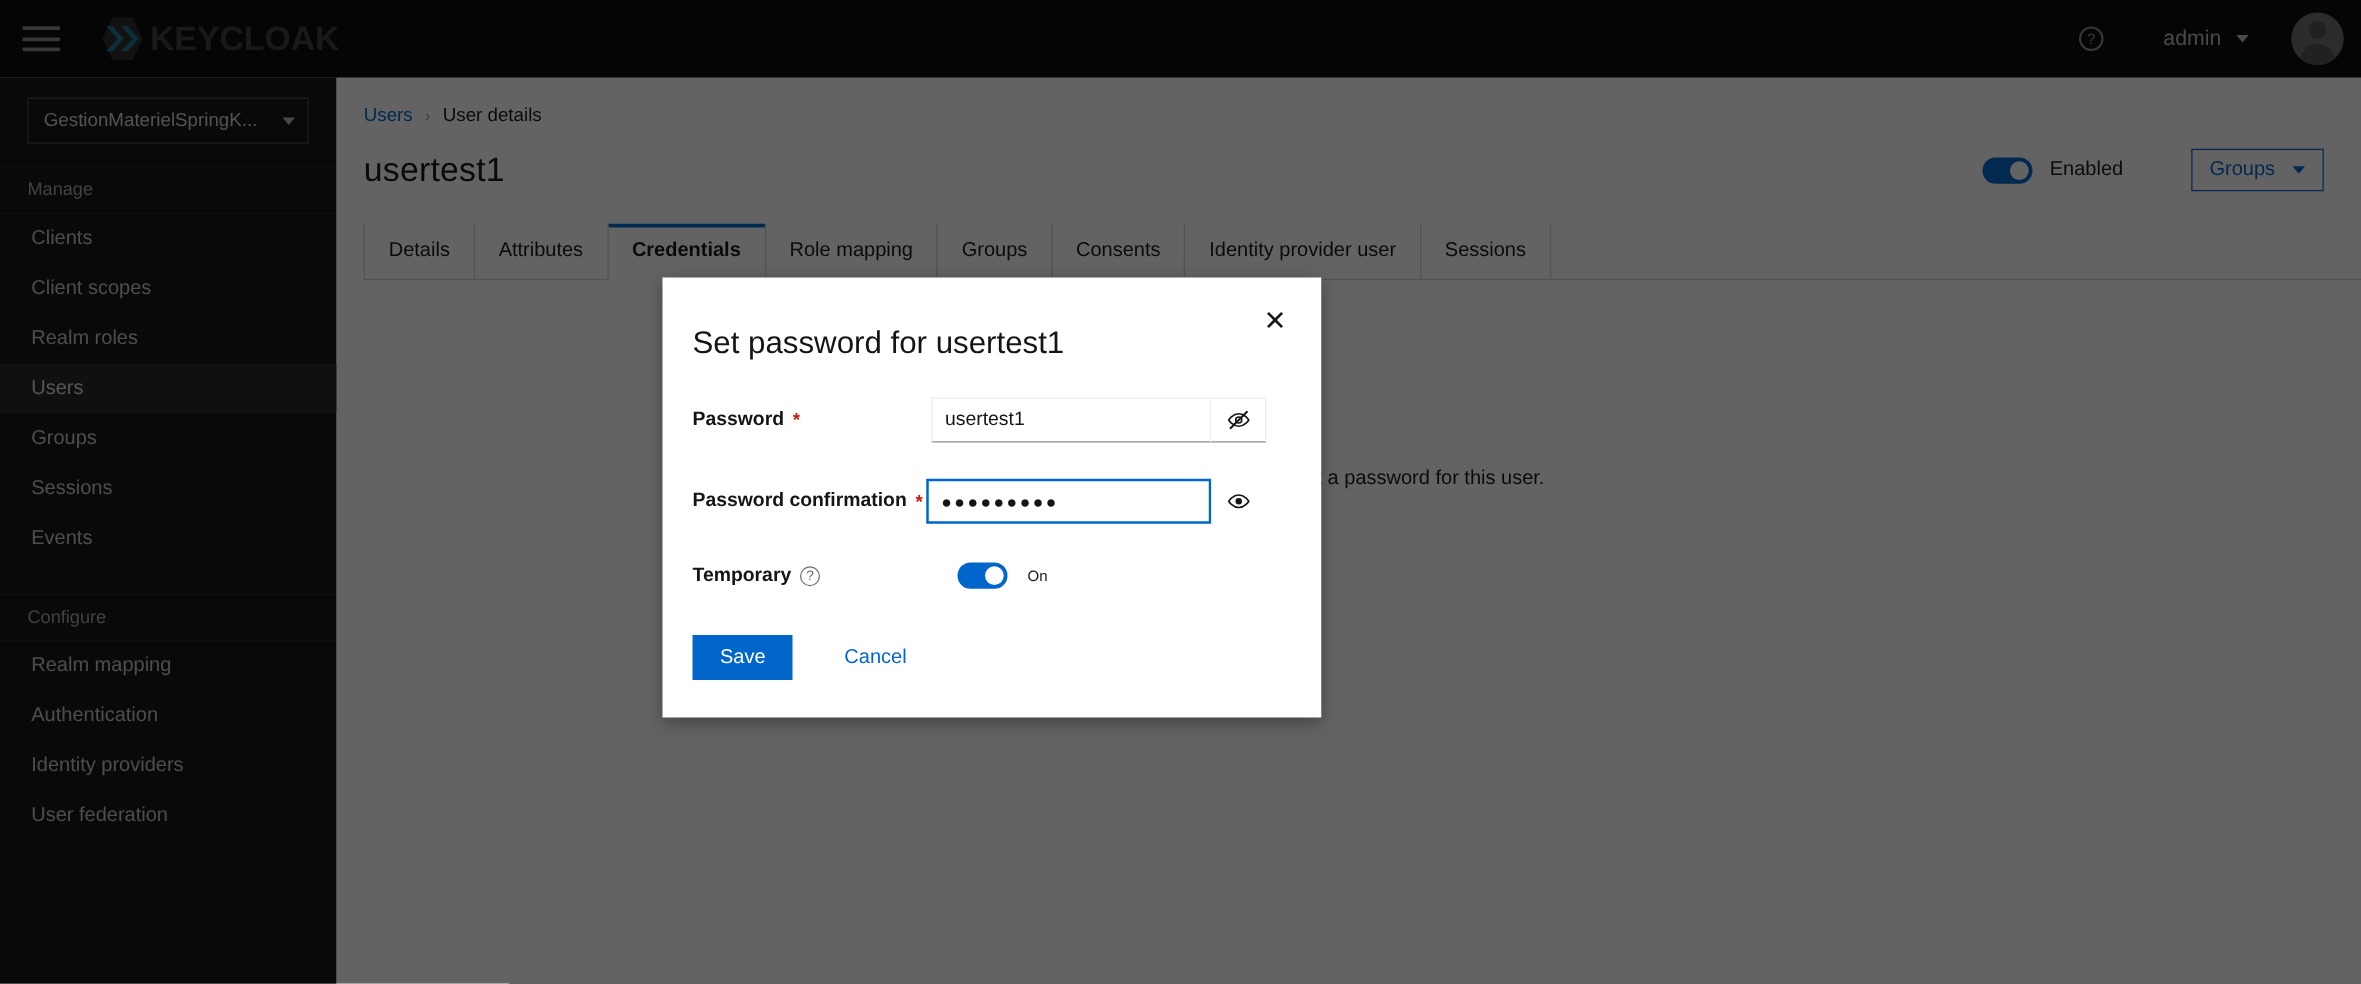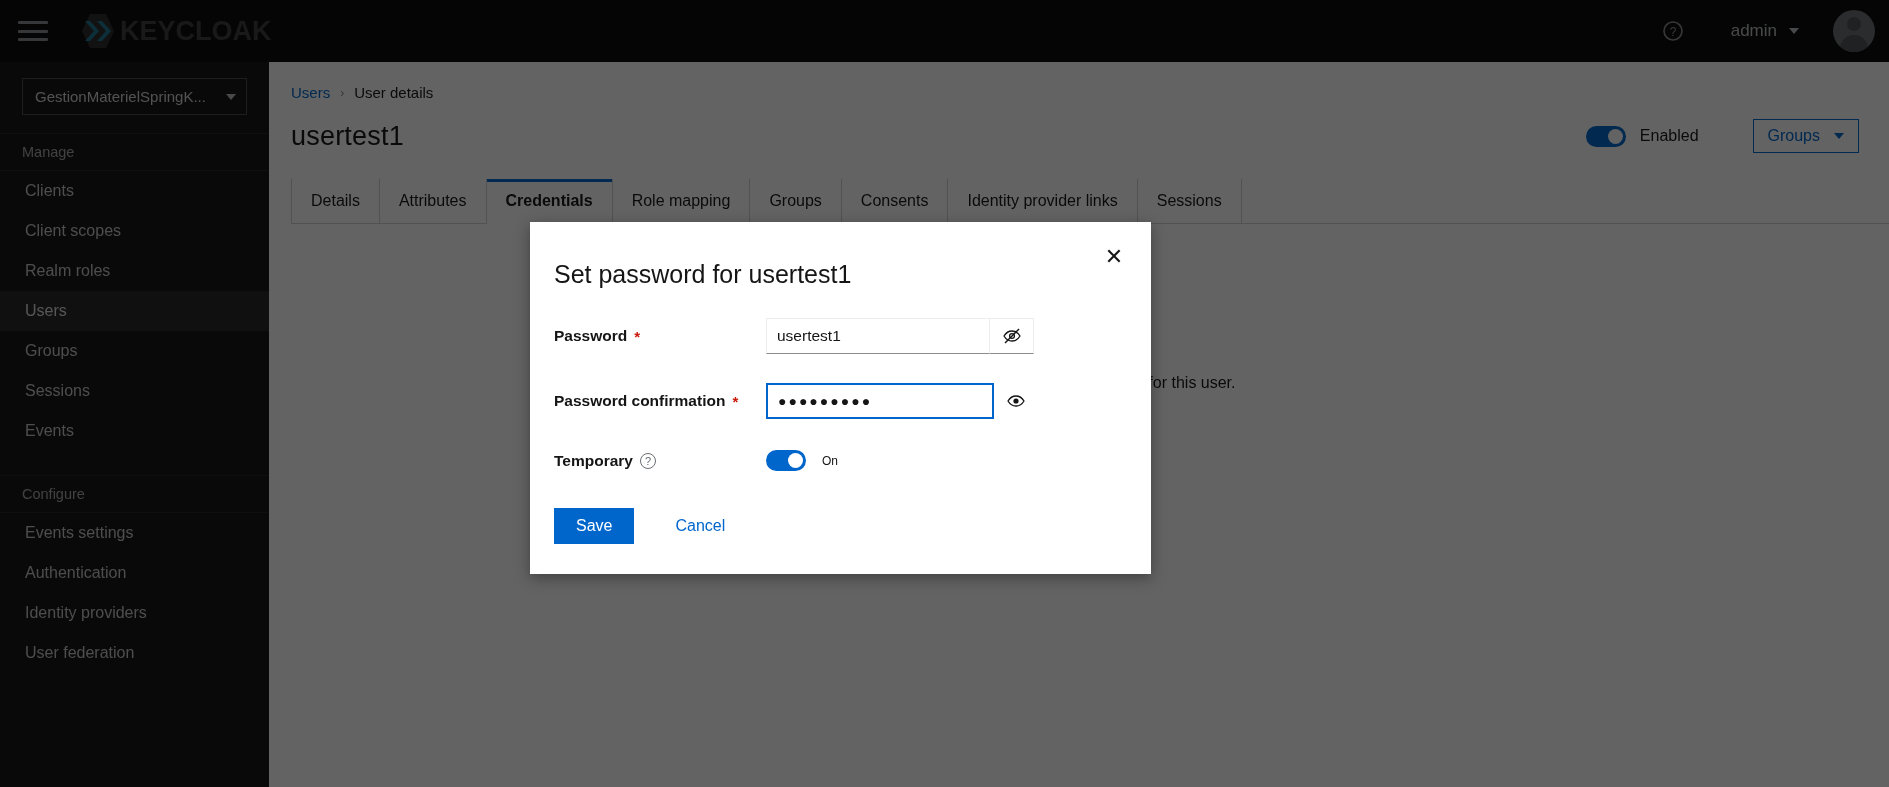--- a/index.html
+++ b/index.html
@@ -122,22 +122,22 @@
   }
   .panel-text {
     padding: 150px 0 0 0; text-align: center; font-size: 16px; color: #151515;
   }
 
   
   .backdrop {
     position: absolute; inset: 0; background: rgba(3,3,3,.62); z-index: 50;
   }
   .modal {
-    position: absolute; left: 530px; top: 222px; width: 621px;
-    background: #fff; z-index: 60; padding: 26px 26px 30px 24px;
+    position: absolute; left: 530px; top: 222px; width: 527px;
+    background: #fff; z-index: 60; padding: 26px 44px 30px 24px;
     box-shadow: 0 4px 14px rgba(0,0,0,.35);
   }
   .modal-title { font-size: 25px; font-weight: 400; color: #151515; padding: 12px 0 0 0; }
   .modal-close {
     position: absolute; top: 18px; right: 20px; width: 34px; height: 34px;
     display: flex; align-items: center; justify-content: center;
     font-size: 22px; color: #151515; cursor: pointer; line-height: 1;
   }
   .form-row { display: flex; align-items: center; margin-top: 29px; }
   .form-label {
@@ -233,21 +233,21 @@
       <div class="nav-item">Client scopes</div>
       <div class="nav-item">Realm roles</div>
       <div class="nav-item active">Users</div>
       <div class="nav-item">Groups</div>
       <div class="nav-item">Sessions</div>
       <div class="nav-item">Events</div>
     </div>
 
     <div class="nav-section configure">Configure</div>
     <div>
-      <div class="nav-item">Events settings</div>
+      <div class="nav-item">Realm mapping</div>
       <div class="nav-item">Authentication</div>
       <div class="nav-item">Identity providers</div>
       <div class="nav-item">User federation</div>
     </div>
   </div>
 
   <div class="content">
     <div class="breadcrumb">
       <a>Users</a>
       <span class="sep">›</span>
@@ -268,21 +268,21 @@
       </div>
     </div>
 
     <div class="tabs">
       <div class="tab">Details</div>
       <div class="tab">Attributes</div>
       <div class="tab active">Credentials</div>
       <div class="tab">Role mapping</div>
       <div class="tab">Groups</div>
       <div class="tab">Consents</div>
-      <div class="tab">Identity provider links</div>
+      <div class="tab">Identity provider user</div>
       <div class="tab">Sessions</div>
     </div>
 
     <div class="panel-text">No credentials. Set a password for this user.</div>
   </div>
 
   <div class="backdrop"></div>
 
   <div class="modal">
     <div class="modal-title">Set password for usertest1</div>

